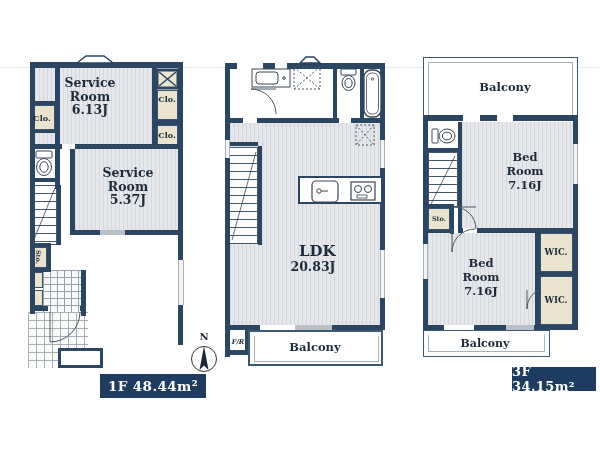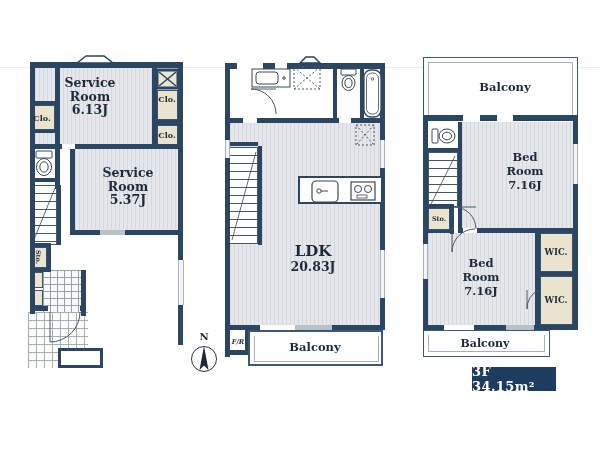--- a/index.html
+++ b/index.html
@@ -186,21 +186,21 @@
         <line x1="98" y1="137" x2="105" y2="137" stroke-width="1"></line>
       </g>
       <g fill="#ffffff" stroke="#3a4654" stroke-width="1.2">
         <rect x="128" y="128" width="24" height="18"></rect>
         <circle cx="135" cy="135" r="3.5" stroke-width="1"></circle>
         <circle cx="145" cy="135" r="3.5" stroke-width="1"></circle>
         <rect x="134" y="141" width="10" height="3" stroke-width="0.8"></rect>
       </g>
     </svg>
 
-    <div class="label" style="left:90px;top:205px;font-size:15px;line-height:16px;">
+    <div class="label" style="left:90px;top:205px;font-size:15px;line-height:16px;text-align:right;">
       <div>LDK</div>
       <div style="font-size:12.5px;">20.83J</div>
     </div>
     <div class="label" style="left:92px;top:293px;font-size:11.5px;">Balcony</div>
     <div class="label" style="left:15px;top:288px;font-size:6.5px;font-style:italic;">F/R</div>
   </div>
 
   <div class="abs" style="left:421px;top:54px;width:160px;height:345px;">
 
     <div class="balcony-thin" style="left:2px;top:3px;width:155px;height:63px;">
@@ -270,20 +270,21 @@
       <div>Bed</div>
       <div>Room</div>
       <div>7.16J</div>
     </div>
     <div class="label" style="left:135px;top:198px;font-size:8.5px;">WIC.</div>
     <div class="label" style="left:135px;top:246px;font-size:8.5px;">WIC.</div>
     <div class="label" style="left:18px;top:165px;font-size:6.5px;">Sto.</div>
     <div class="label" style="left:64px;top:289px;font-size:11px;">Balcony</div>
   </div>
 
-  <div class="badge" style="left:472px;top:367px;width:84px;height:24px;font-size:13px;">3F 34.15m²</div>
+  <div class="badge" style="left:100px;top:374px;width:106px;height:24px;font-size:13.5px;">1F 48.44m²</div>
+  <div class="badge" style="left:512px;top:367px;width:84px;height:24px;font-size:13px;">3F 34.15m²</div>
 
   <svg style="left:187px;top:328px;" width="34" height="54" viewBox="0 0 34 54">
     <text x="17" y="12" text-anchor="middle" font-size="10" font-weight="bold" font-family="DejaVu Serif, serif" fill="#1b2838">N</text>
     <circle cx="17" cy="31" r="12.5" fill="none" stroke="#333" stroke-width="1"></circle>
     <polygon points="17,18 12.5,42 17,37.5 21.5,42" fill="#1b2838"></polygon>
   </svg>
 </div>
 
 </body></html>

